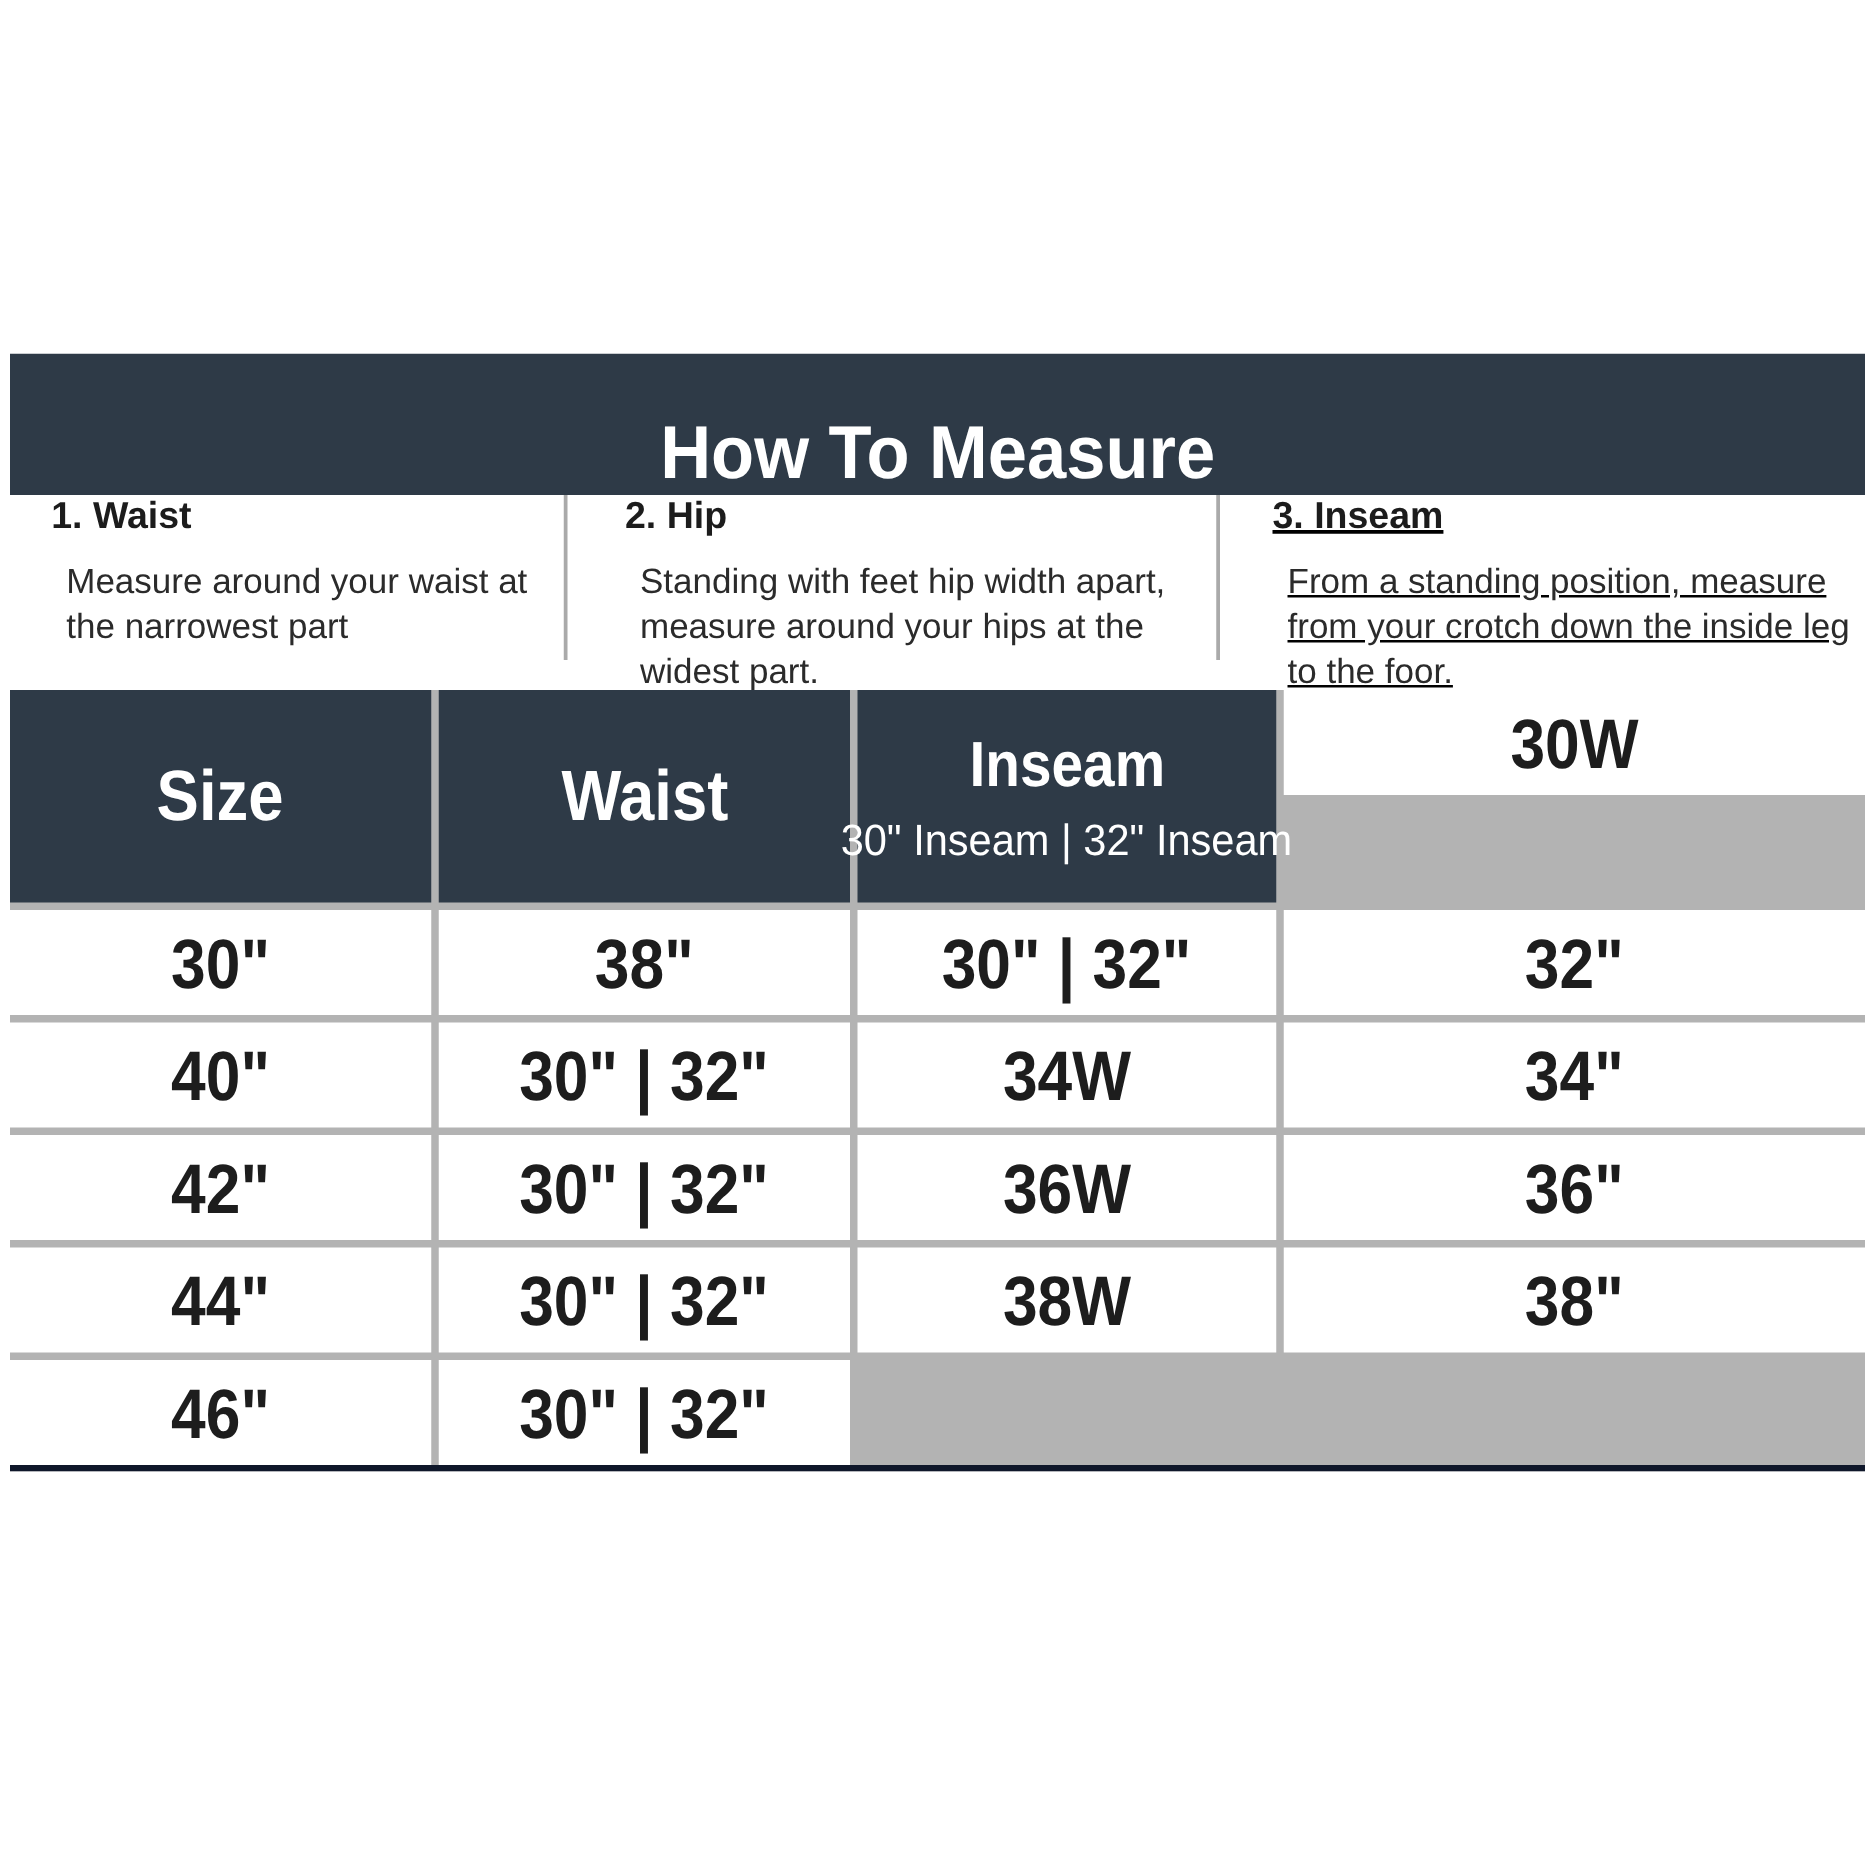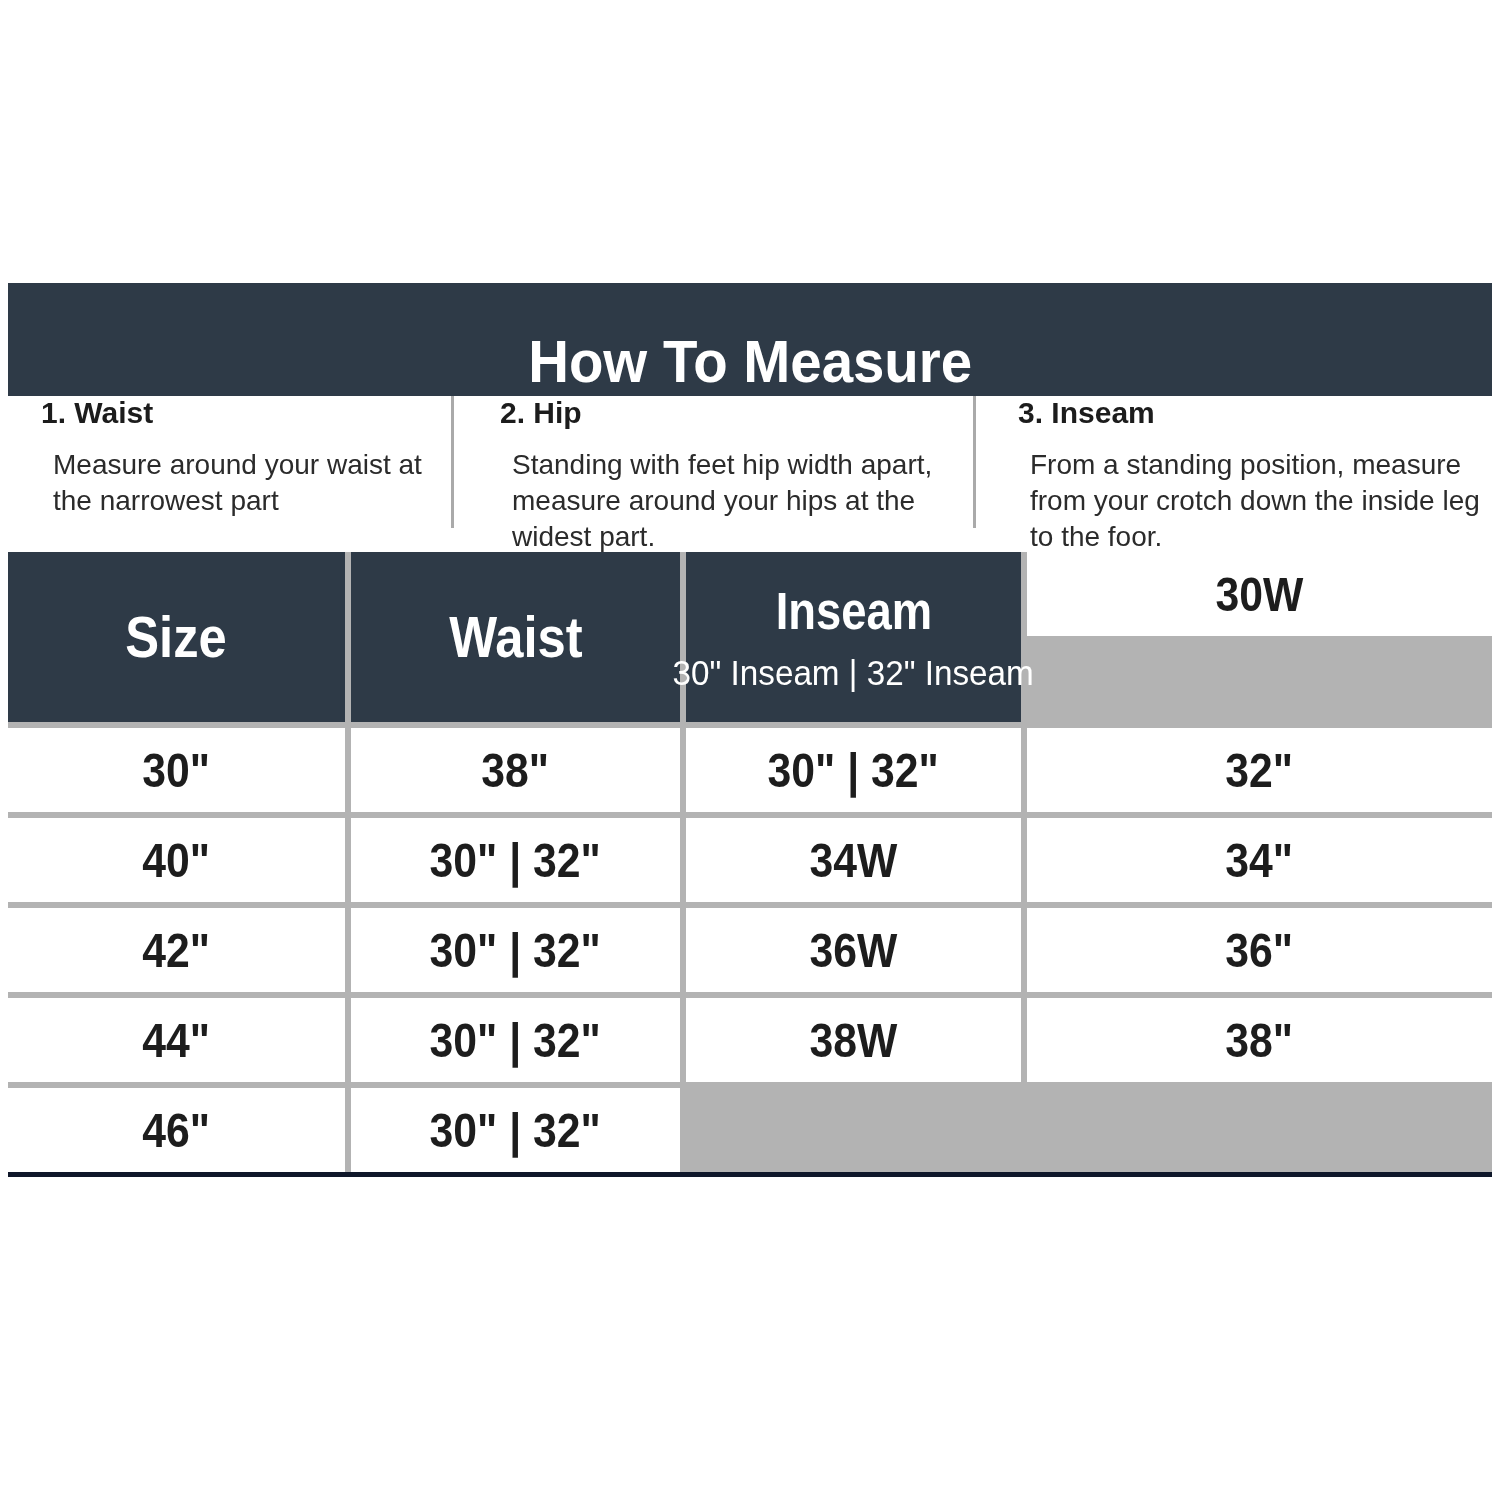--- a/index.html
+++ b/index.html
@@ -37,21 +37,21 @@
   
   .instructions {
     display: flex;
     background: #ffffff;
     height: 156px;
     box-sizing: border-box;
   }
   .inst-col { box-sizing: border-box; }
   .inst-col.c1 { width: 443px; padding-left: 33px; }
   .inst-col.c2 { width: 519px; padding-left: 46px; }
-  .inst-col.c3 { width: 470px; padding-left: 42px; }
+  .inst-col.c3 { width: 470px; padding-left: 42px; text-decoration: underline; }
   .vdiv {
     width: 3px;
     background: #aaaaaa;
     margin-bottom: 24px;
     flex: 0 0 3px;
   }
   .inst-col h3 {
     margin: 0 0 17px 0;
     font-size: 30px;
     font-weight: bold;
@@ -98,21 +98,21 @@
     display: inline-block;
     transform: scaleX(0.95);
     white-space: nowrap;
   }
   .td {
     background: #ffffff;
     height: 84px;
     display: flex;
     align-items: center;
     justify-content: center;
-    font-size: 48px;
+    font-size: 56px;
     font-weight: bold;
     color: #1d1d1d;
   }
   .td span {
     display: inline-block;
     transform: scaleX(0.89);
     white-space: nowrap;
   }
 </style>
 </head>

